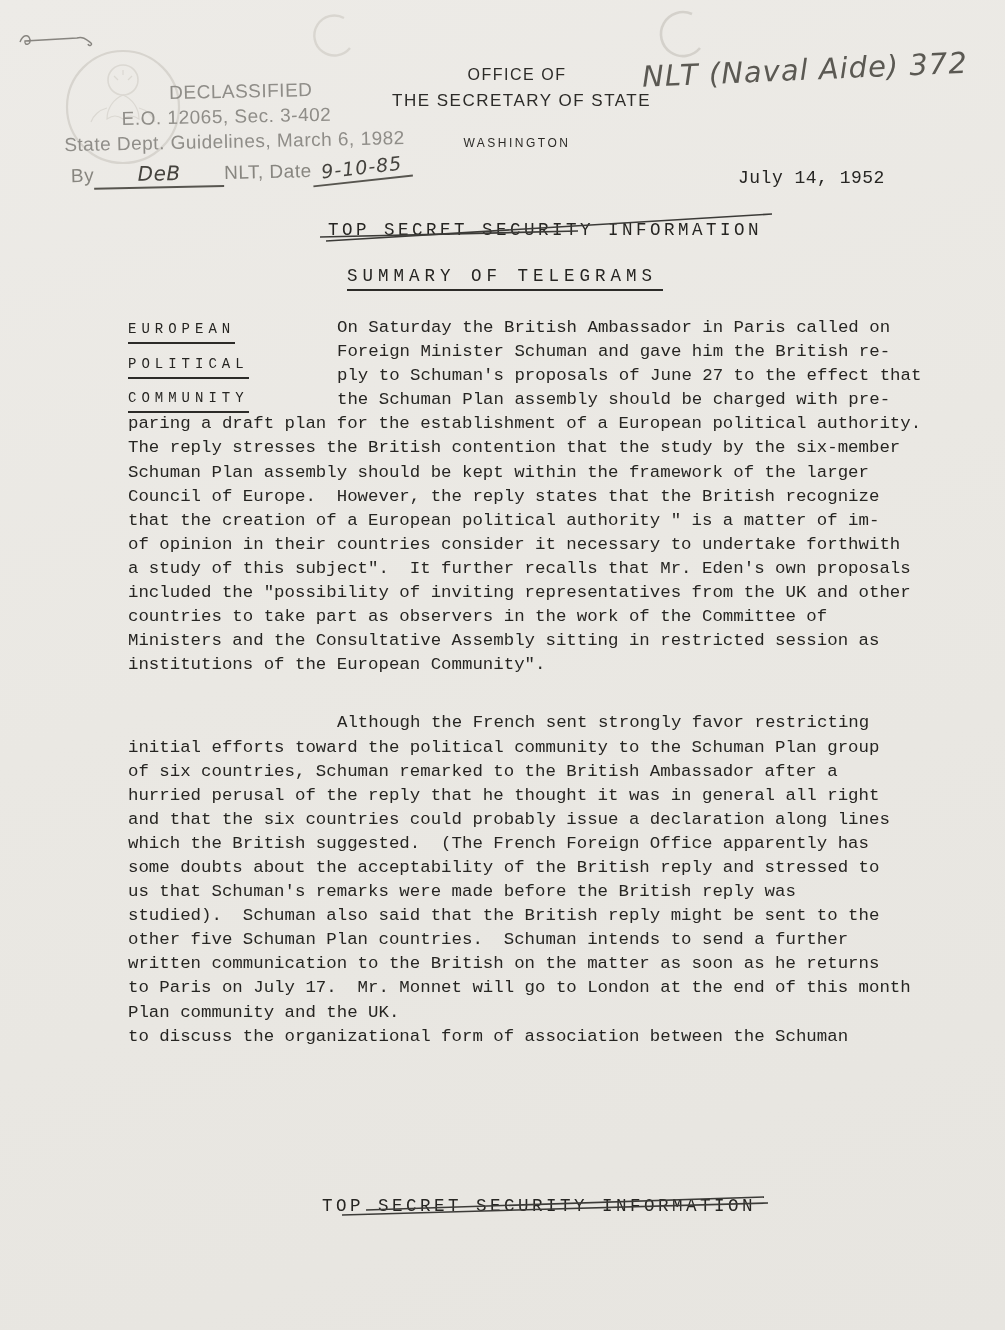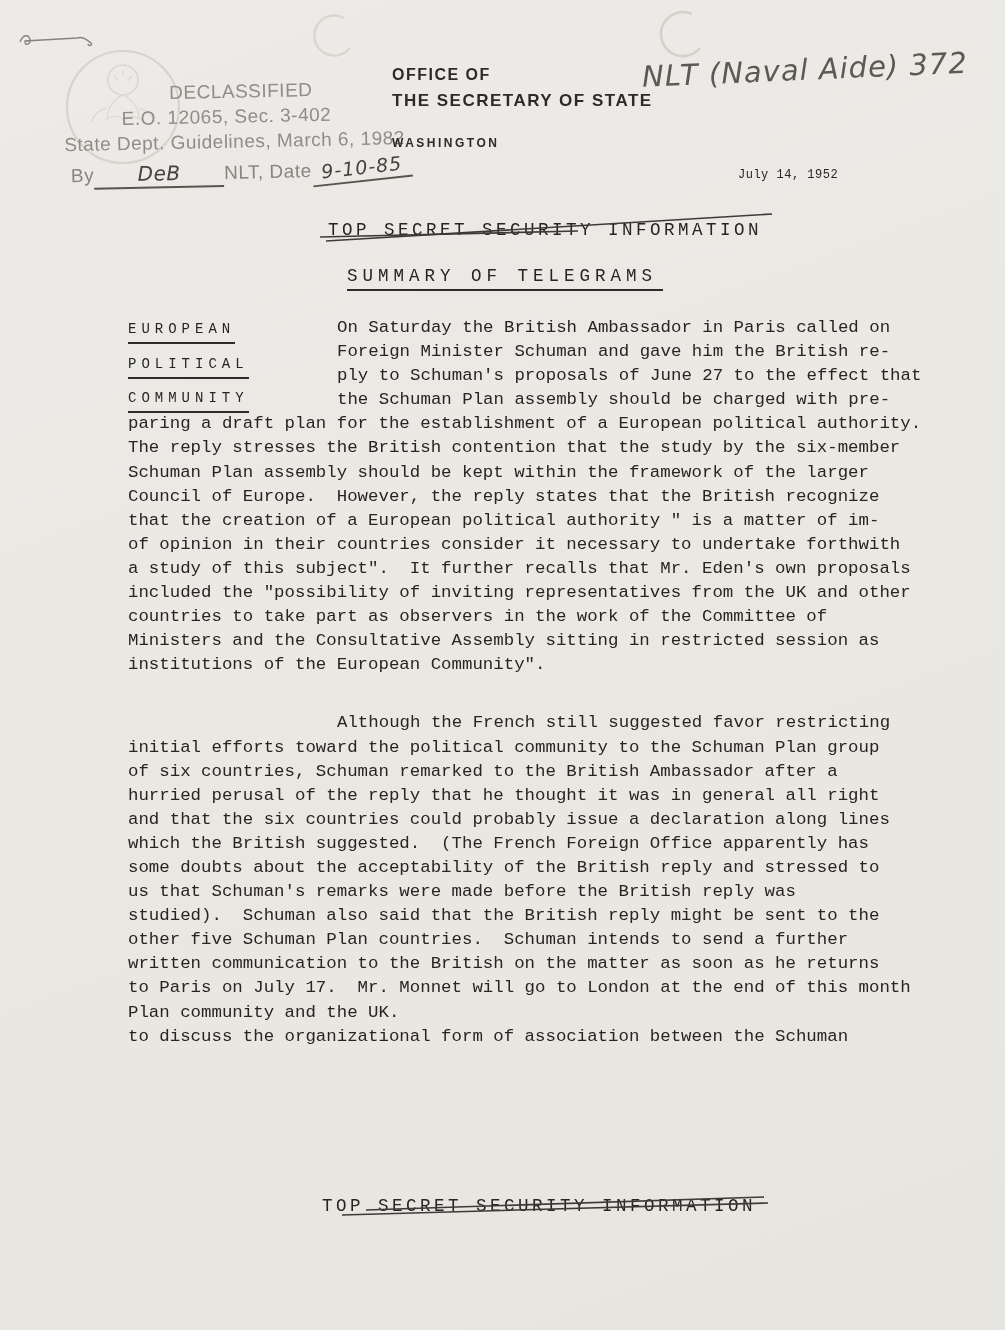--- a/index.html
+++ b/index.html
@@ -28,36 +28,36 @@
     text-align:center; font-size:20px; transform:translateY(2px);
   }
   .date-slot {
     display:inline-block; width:100px; border-bottom:2px solid #57554f;
     text-align:center; font-size:19px; transform:rotate(-5deg) translateY(0px);
     letter-spacing:1px;
   }
 
   
   .letterhead {
-    position:absolute; left:392px; top:66px; width:250px; text-align:left;
-    font-family:"Liberation Sans","DejaVu Sans",sans-serif; color:#2c2b28; font-weight:bold;
+    position:absolute; left:392px; top:66px; width:250px; text-align:center;
+    font-family:"Liberation Sans","DejaVu Sans",sans-serif; color:#2c2b28; font-weight:normal;
   }
   .letterhead .lh1 { font-size:16px; letter-spacing:1.5px; }
   .letterhead .lh2 { font-size:17px; letter-spacing:1.5px; margin-top:7px; white-space:nowrap; }
   .letterhead .lh3 { font-size:12px; letter-spacing:2.5px; margin-top:25px; }
 
   
   .pencil-note {
     position:absolute; left:642px; top:52px; width:360px;
     font-family:"DejaVu Sans",sans-serif; font-style:italic;
     font-size:29px; color:#5b5953; transform:rotate(-2.5deg);
     letter-spacing:1px; white-space:nowrap;
   }
 
-  .dateline { position:absolute; left:738px; top:168px; font-size:12px; letter-spacing:.5px; }
+  .dateline { position:absolute; left:738px; top:168px; font-size:18px; letter-spacing:.5px; }
 
   
   .class-top   { position:absolute; left:322px; top:220px; width:446px; text-align:center;
                  font-size:17.5px; letter-spacing:3.5px; white-space:nowrap; }
   .class-bot   { position:absolute; left:318px; top:1196px; width:442px; text-align:center;
                  font-size:17.5px; letter-spacing:3.5px; white-space:nowrap; }
   .strike line { stroke:#3c3b38; stroke-width:1.6; }
 
   .doc-title {
     position:absolute; left:347px; top:266px; font-size:17.5px; letter-spacing:5px;
@@ -160,21 +160,21 @@
           <div class="line">of opinion in their countries consider it necessary to undertake forthwith</div>
           <div class="line">a study of this subject".  It further recalls that Mr. Eden's own proposals</div>
           <div class="line">included the "possibility of inviting representatives from the UK and other</div>
           <div class="line">countries to take part as observers in the work of the Committee of</div>
           <div class="line">Ministers and the Consultative Assembly sitting in restricted session as</div>
           <div class="line">institutions of the European Community".</div>
         </div>
     </div>
 
     <div class="para2">
-      <div class="line first">Although the French still suggested favor restricting</div>
+      <div class="line first">Although the French sent strongly favor restricting</div>
       <div>
 
       <div class="line">initial efforts toward the political community to the Schuman Plan group</div>
           <div class="line">of six countries, Schuman remarked to the British Ambassador after a</div>
           <div class="line">hurried perusal of the reply that he thought it was in general all right</div>
           <div class="line">and that the six countries could probably issue a declaration along lines</div>
           <div class="line">which the British suggested.  (The French Foreign Office apparently has</div>
           <div class="line">some doubts about the acceptability of the British reply and stressed to</div>
           <div class="line">us that Schuman's remarks were made before the British reply was</div>
           <div class="line">studied).  Schuman also said that the British reply might be sent to the</div>

